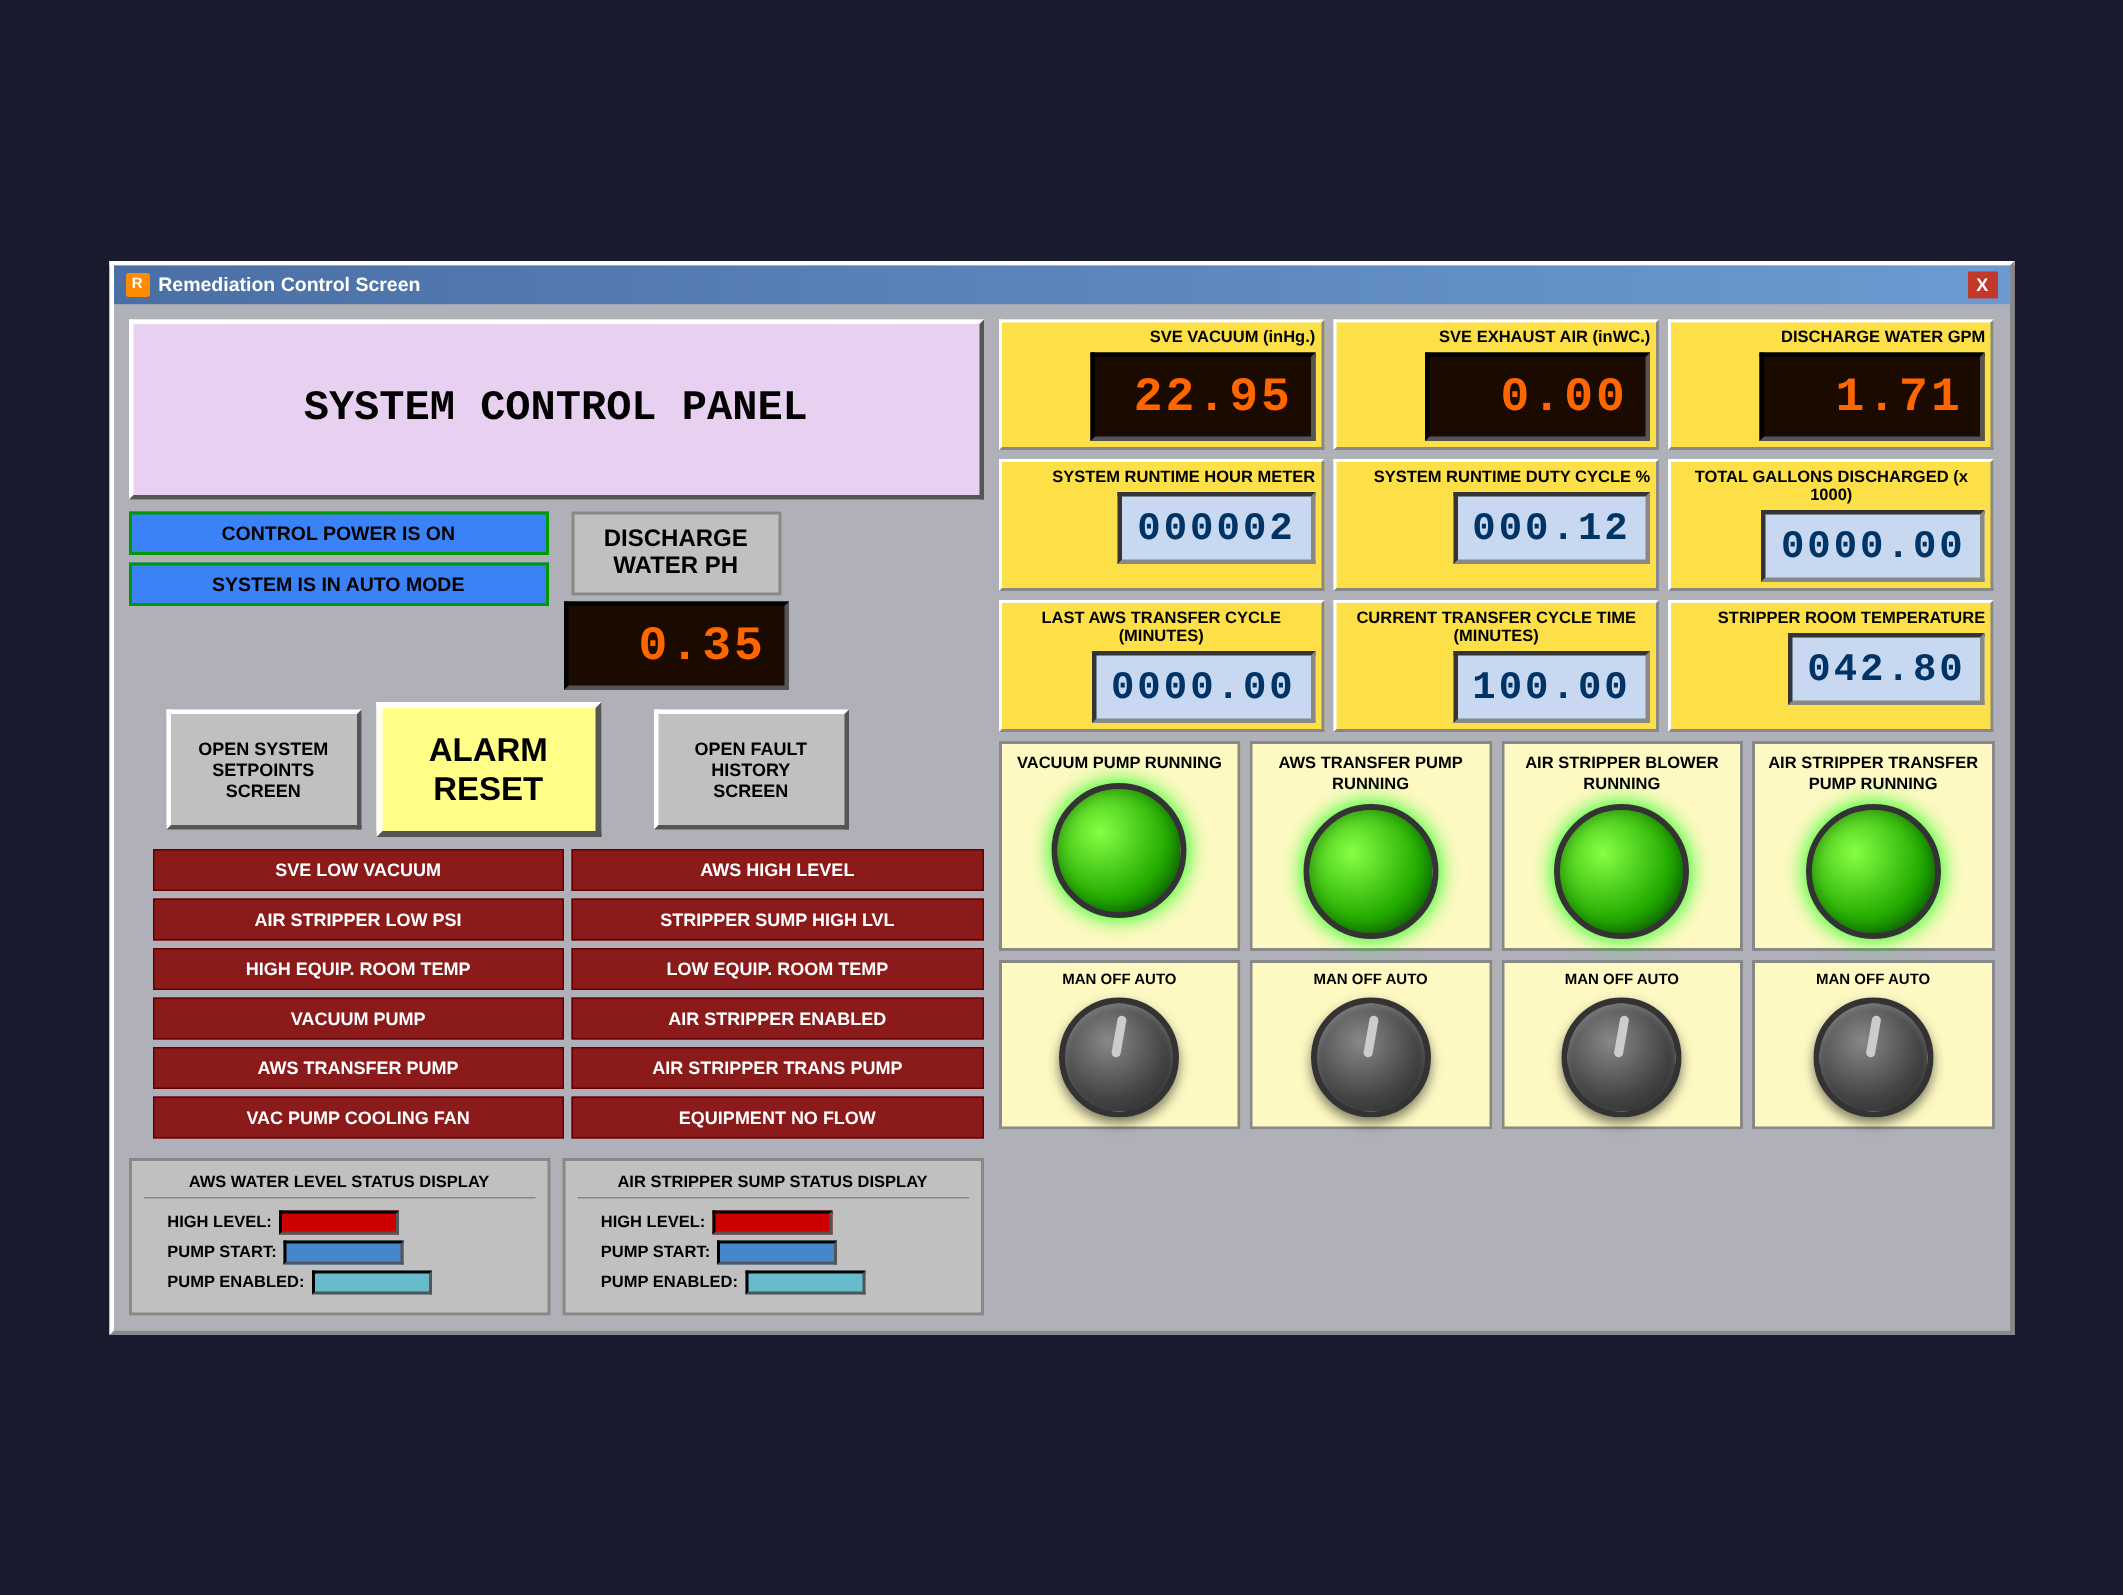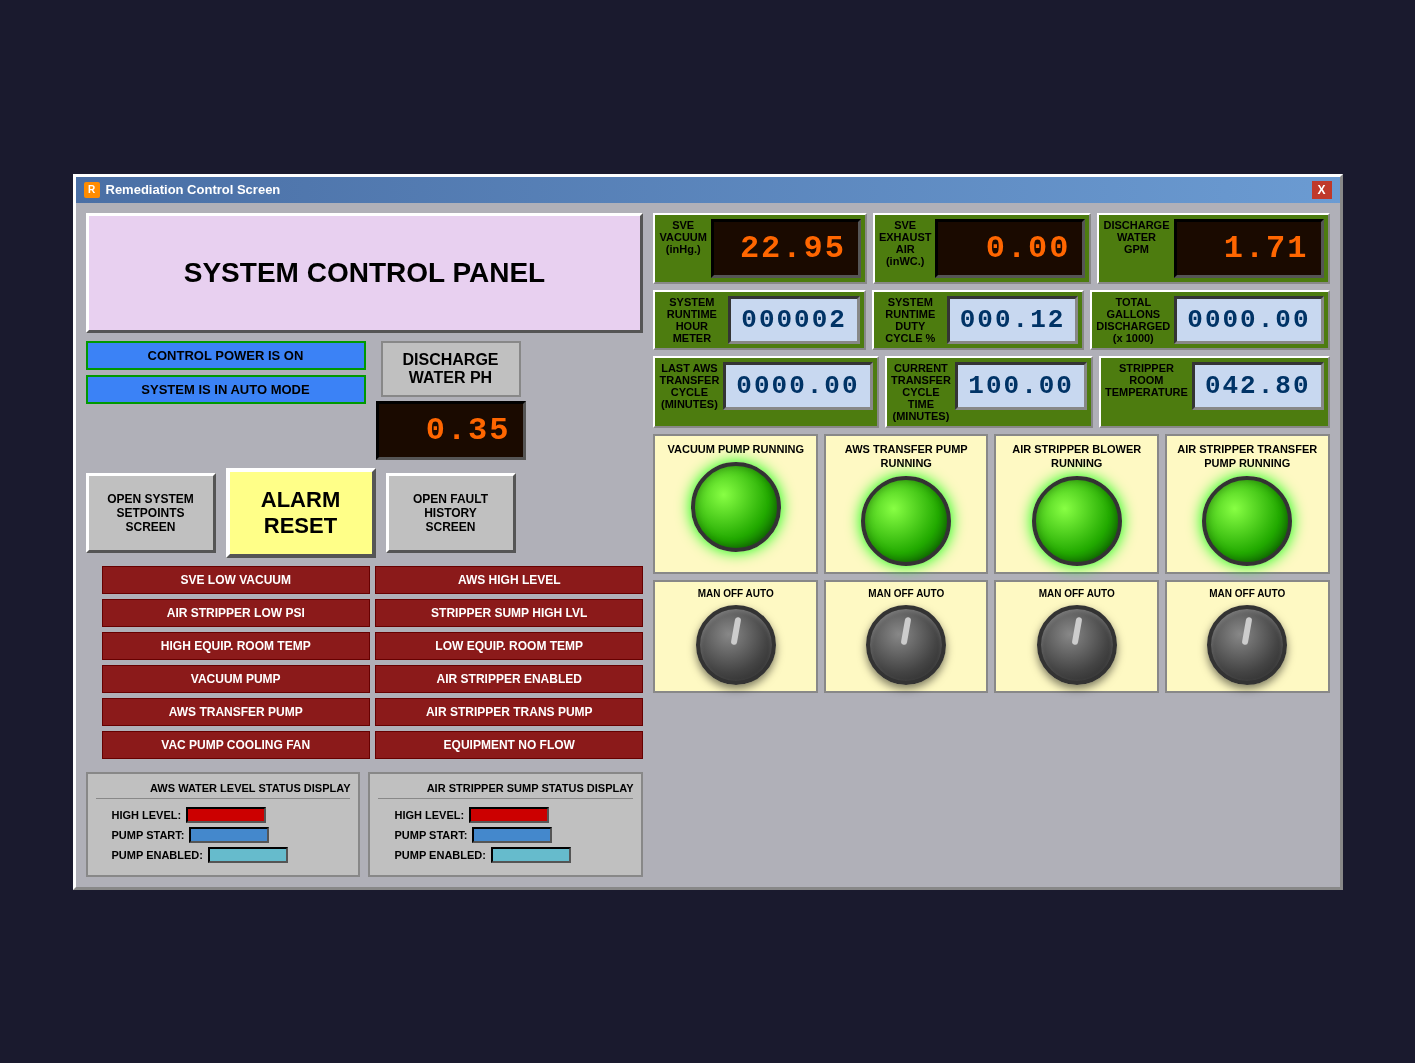--- a/index.html
+++ b/index.html
@@ -94,20 +94,21 @@
       border-bottom-color: #555;
       padding: 15px 20px;
       text-align: center;
       font-size: 28px;
       font-weight: bold;
       color: #000;
       min-height: 120px;
       display: flex;
       align-items: center;
       justify-content: center;
+      font-family: Liberation Mono, monospace;
     }
 
     .status-buttons {
       display: flex;
       flex-direction: column;
       gap: 5px;
     }
 
     .status-btn {
       background: #3b82f6;
@@ -171,20 +172,21 @@
       padding: 10px 15px;
       text-align: center;
       font-size: 12px;
       font-weight: bold;
       cursor: pointer;
       width: 130px;
       min-height: 80px;
       display: flex;
       align-items: center;
       justify-content: center;
+      margin-left: 25px;
     }
 
     .alarm-reset-btn {
       background: #ffff88;
       border: 4px solid #888;
       border-top-color: #fff;
       border-left-color: #fff;
       border-right-color: #555;
       border-bottom-color: #555;
       padding: 15px 20px;
@@ -225,21 +227,21 @@
     }
 
     .status-display-box {
       flex: 1;
       background: #c0c0c0;
       border: 2px solid #888;
       padding: 8px;
     }
 
     .status-display-title {
-      text-align: right;
+      text-align: center;
       font-size: 11px;
       font-weight: bold;
       margin-bottom: 8px;
       border-bottom: 1px solid #888;
       padding-bottom: 4px;
     }
 
     .status-row {
       display: flex;
       align-items: center;
@@ -261,28 +263,28 @@
     .status-ind-cyan { background: #66bbcc; }
 
     
     .metrics-row {
       display: grid;
       grid-template-columns: 1fr 1fr 1fr;
       gap: 6px;
     }
 
     .metric-box {
-      background: #4d7c0f;
+      background: #fde047;
       border: 2px solid #888;
       border-top-color: #fff;
       border-left-color: #fff;
       padding: 4px;
       display: flex;
-      flex-direction: row;
-      align-items: flex-start;
+      flex-direction: column;
+      align-items: flex-end;
       gap: 4px;
     }
 
     .metric-label {
       text-align: center;
       font-size: 11px;
       font-weight: bold;
       color: #000;
     }
 

